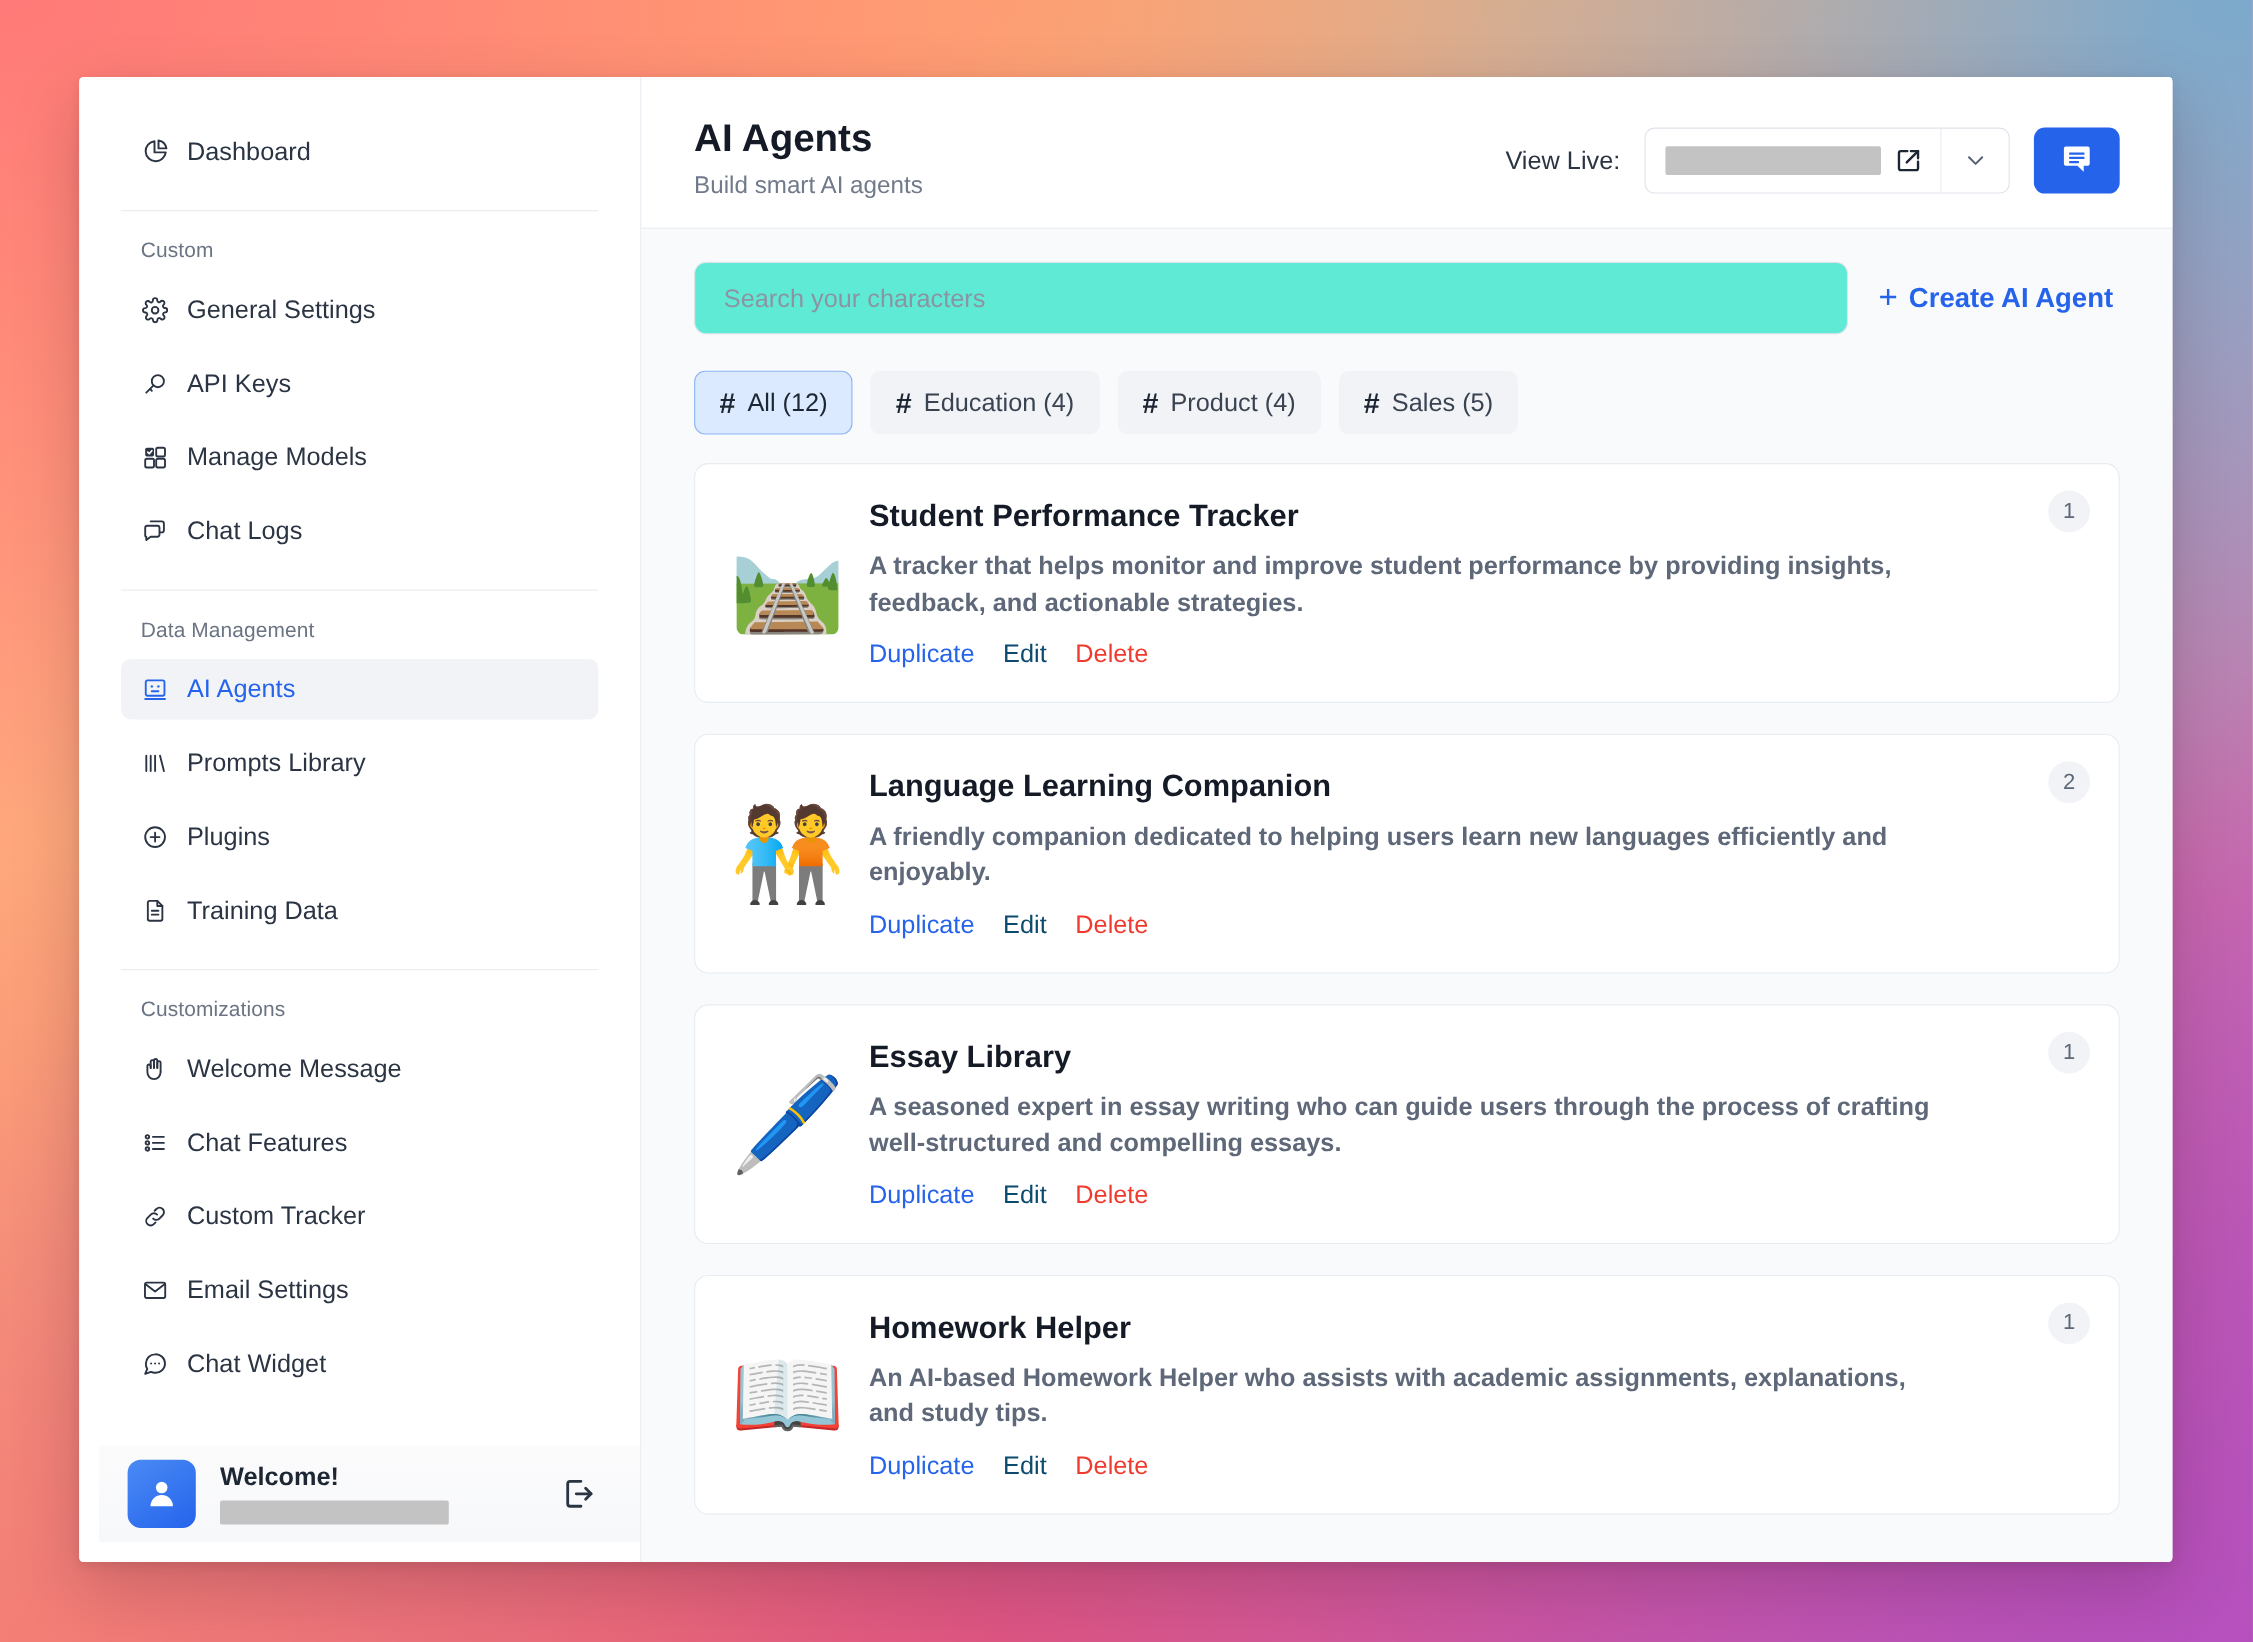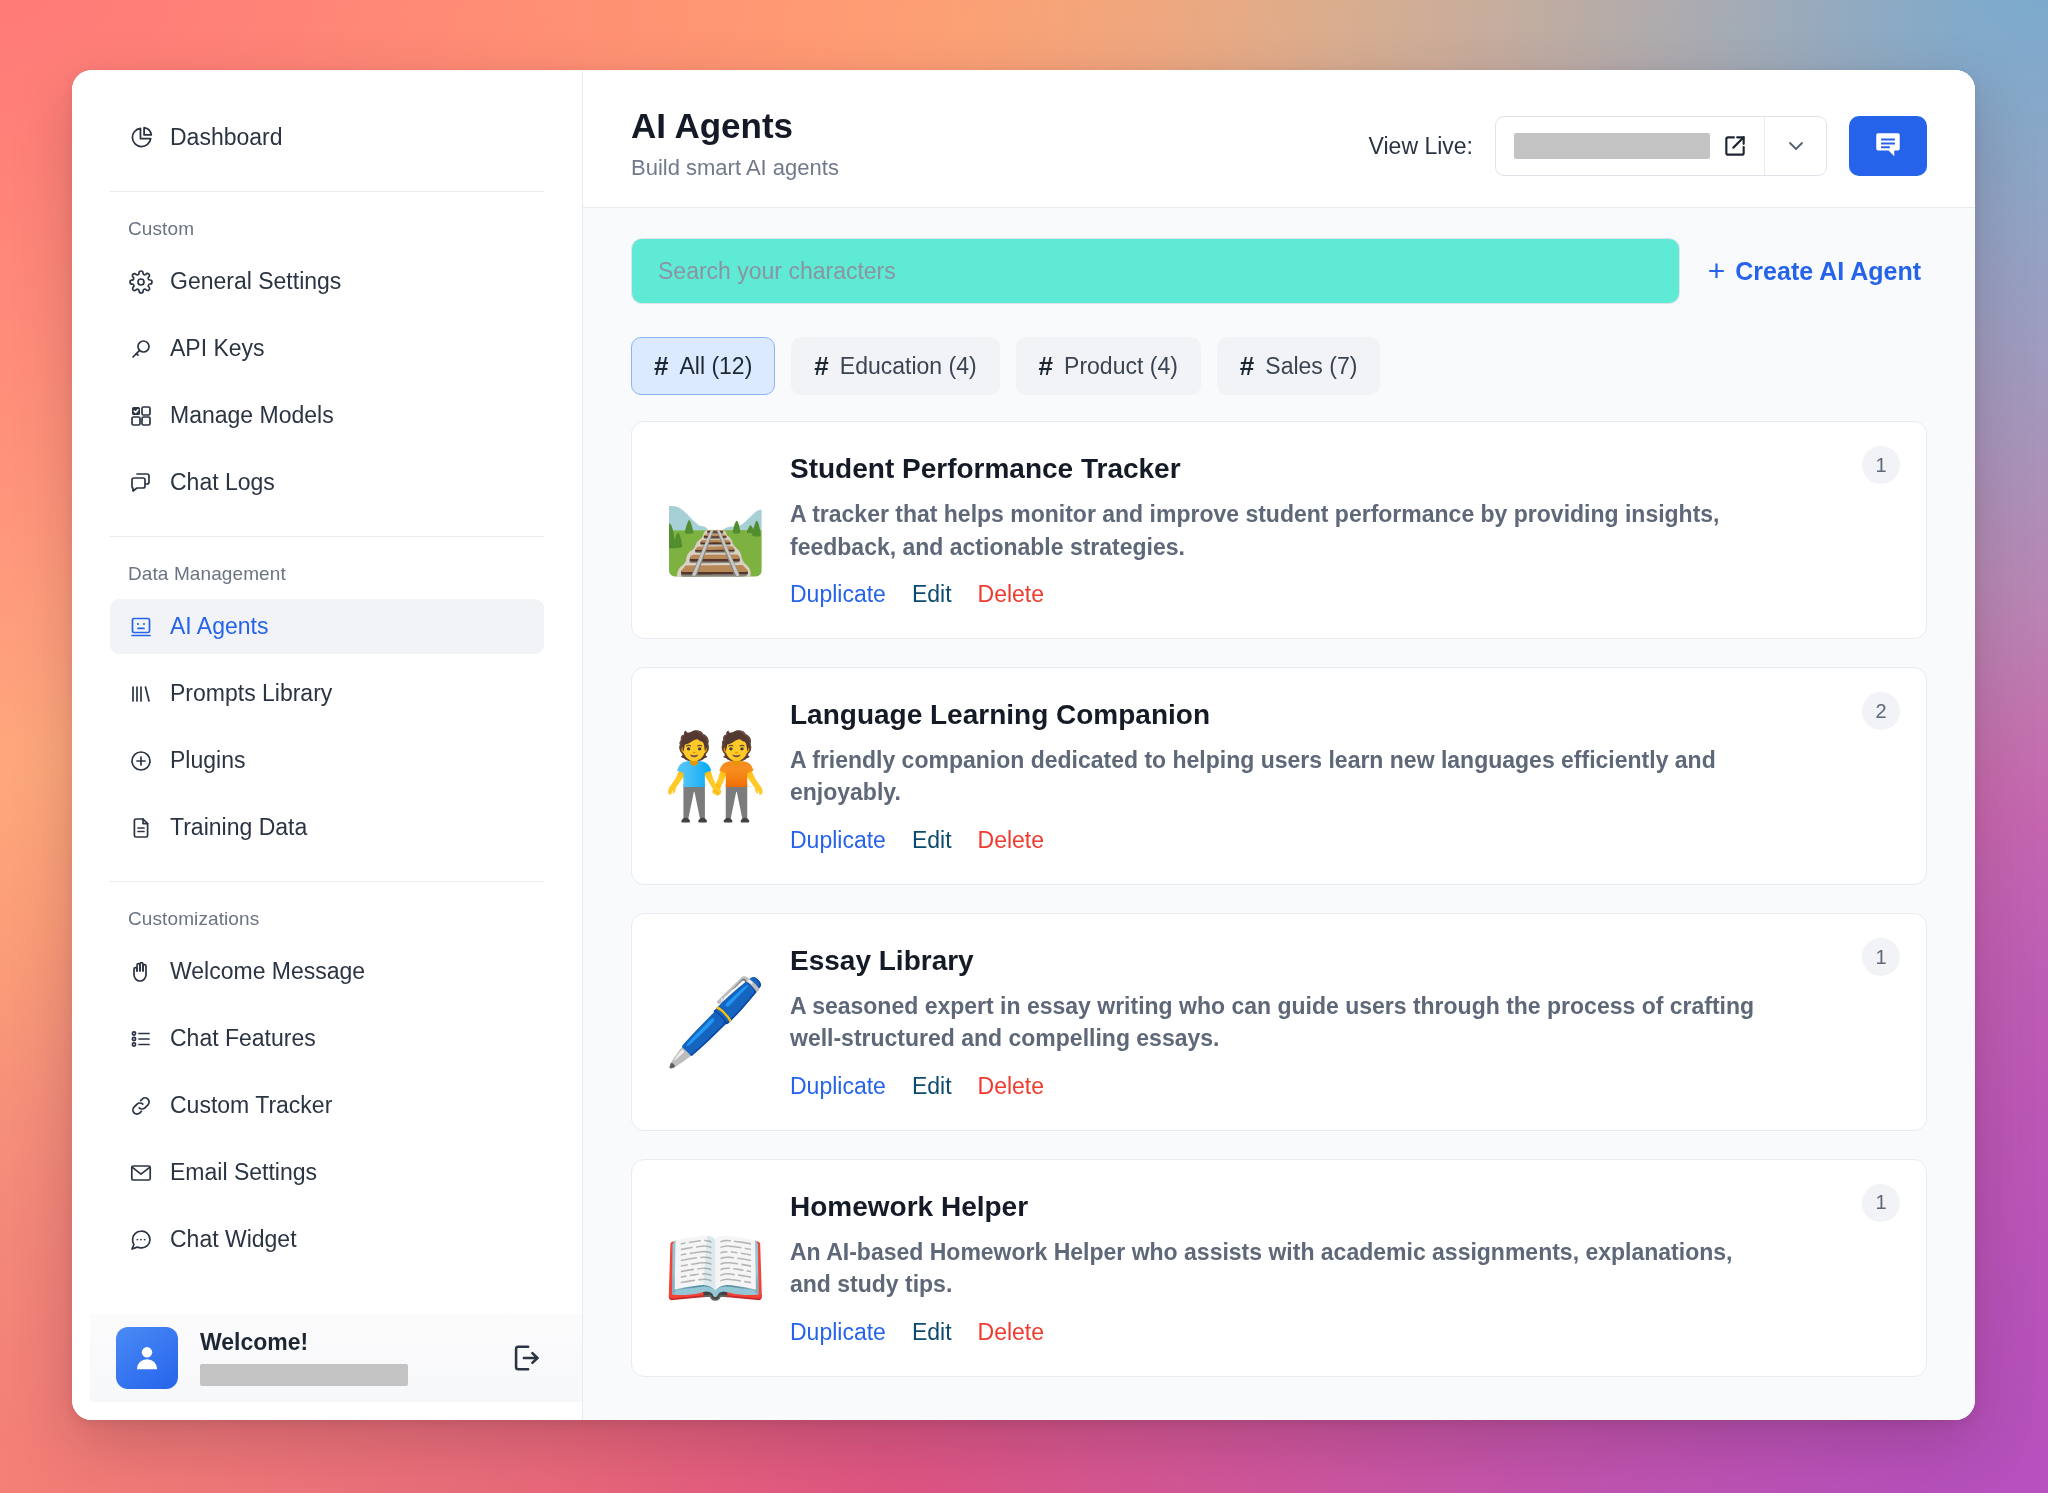--- a/index.html
+++ b/index.html
@@ -19,21 +19,21 @@
       linear-gradient(135deg, #ff8b86 0%, #ffb27a 28%, #c9a9b4 55%, #cf6fa8 78%, #a555c0 100%);
     position: relative;
   }
 
   
   .app-window {
     position: absolute;
     left: 72px; top: 70px;
     width: 1903px; height: 1350px;
     background: #ffffff;
-    border-radius: 20px;
+    border-radius: 4px;
     box-shadow: 0 22px 60px rgba(60,20,40,0.22), 0 3px 10px rgba(0,0,0,0.08);
     overflow: hidden;
     display: flex;
   }
 
   
   .sidebar {
     width: 511px;
     flex: 0 0 511px;
     background: #ffffff;
@@ -477,21 +477,21 @@
         <div class="chip">
           <span class="hash">#</span>
           <span>Education (4)</span>
         </div>
         <div class="chip">
           <span class="hash">#</span>
           <span>Product (4)</span>
         </div>
         <div class="chip">
           <span class="hash">#</span>
-          <span>Sales (7)</span>
+          <span>Sales (5)</span>
         </div>
       </div>
 
       <div class="cards">
 
         <div class="card">
           <div class="card-emoji">🛤️</div>
           <div class="card-body">
             <div class="card-title">Student Performance Tracker</div>
             <div class="card-desc">A tracker that helps monitor and improve student performance by providing insights, feedback, and actionable strategies.</div>

